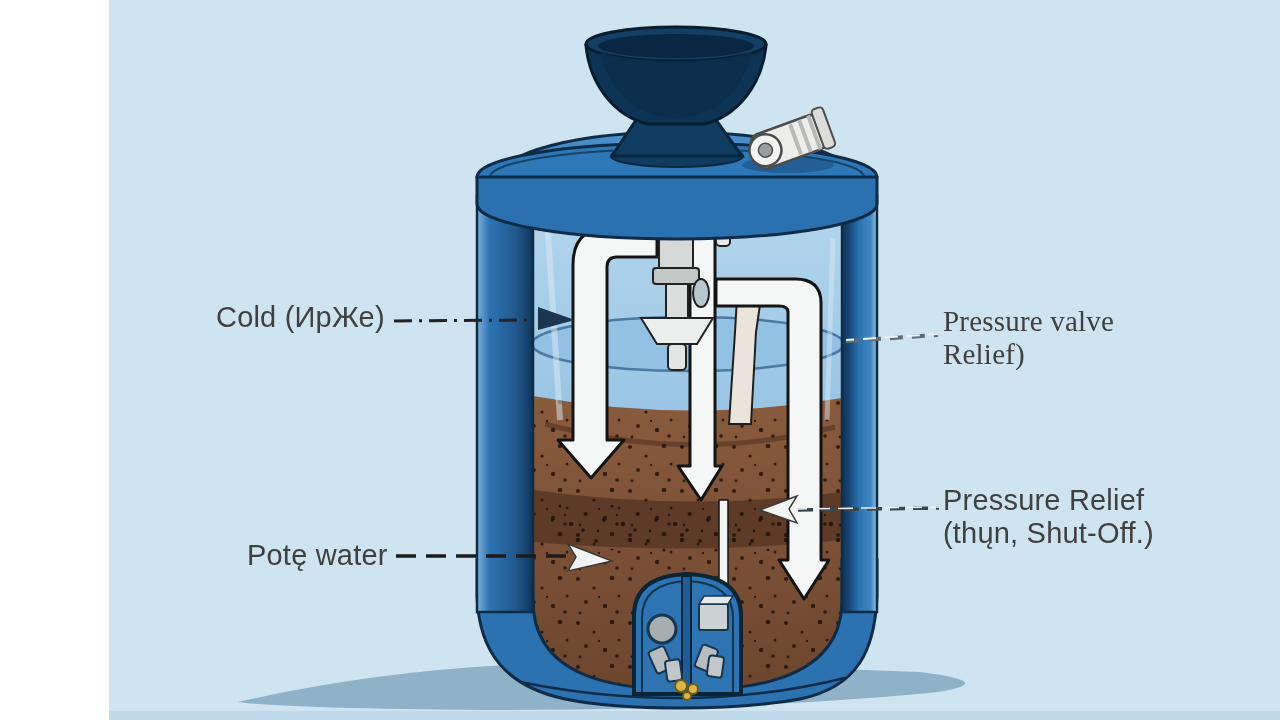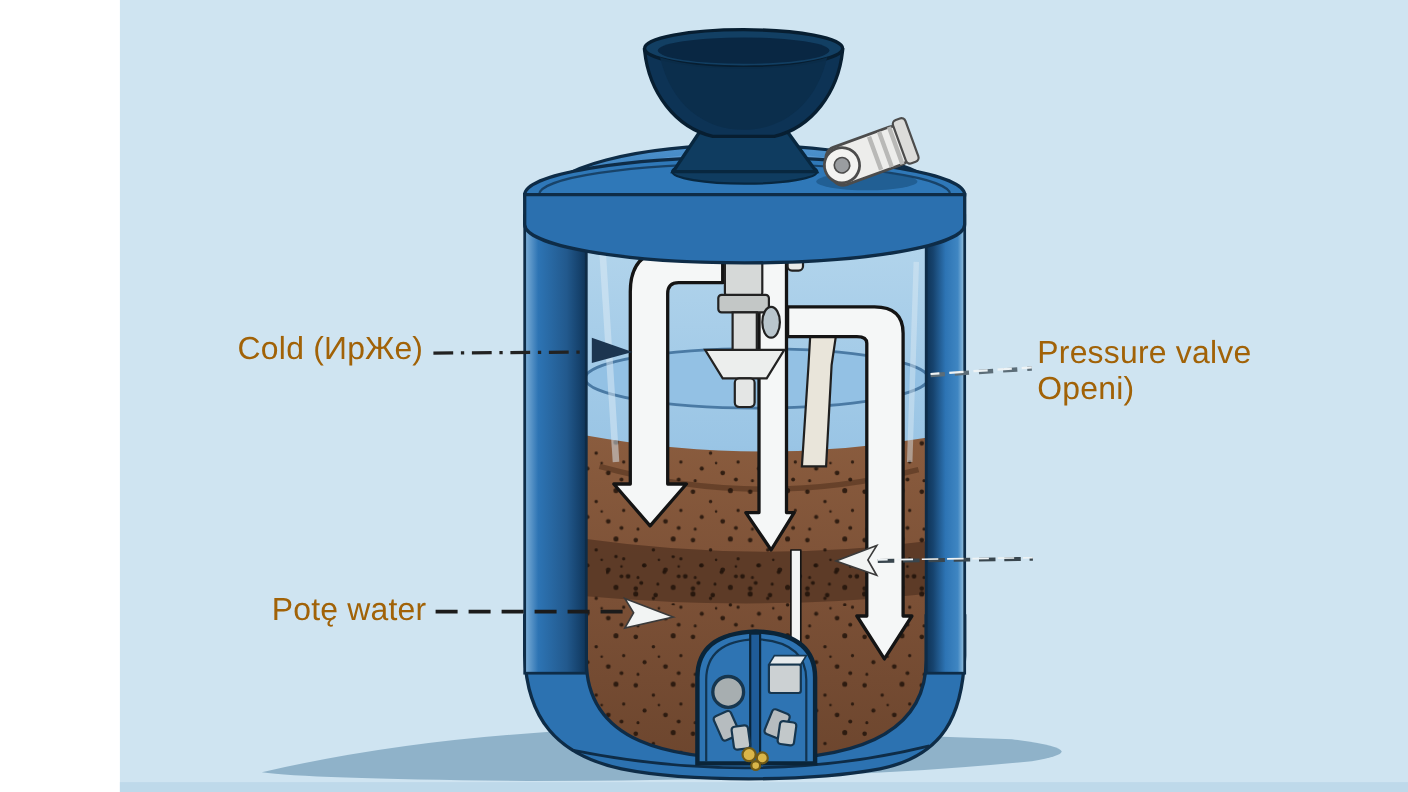--- a/index.html
+++ b/index.html
@@ -1,25 +1,25 @@
 <!DOCTYPE html>
 <html><head>
 <meta charset="utf-8">
 <style>
   html,body{margin:0;padding:0;background:#e8eef2;}
   #canvas{position:relative;width:1280px;height:720px;background:#cfe4f1;overflow:hidden;
           font-family:"Liberation Sans",sans-serif;}
   #left-strip{position:absolute;left:0;top:0;width:109px;height:720px;background:#ffffff;}
   #floor-strip{position:absolute;left:109px;top:711px;width:1171px;height:9px;background:#bed9ea;}
   #tank-svg{position:absolute;left:0;top:0;}
-  .label{position:absolute;color:#a16207;font-size:29px;line-height:33px;letter-spacing:.2px;}
+  .label{position:absolute;color:#404040;font-size:29px;line-height:33px;letter-spacing:.2px;}
   .label span{display:block;white-space:nowrap;}
   #cold-label{left:216px;top:301px;}
   #pote-label{left:247px;top:539px;text-align:right;}
-  #pvalve-label{left:943px;top:305px;}
+  #pvalve-label{left:943px;top:305px;font-family:Liberation Serif, serif;}
   #prelief-label{left:943px;top:484px;}
 </style>
 </head>
 <body>
 
 <div id="canvas">
   <div id="left-strip"></div>
   <div id="floor-strip"></div>
 
   <svg id="tank-svg" width="1280" height="720" viewBox="0 0 1280 720">
@@ -177,15 +177,19 @@
   </svg>
 
   <div class="label" id="cold-label">
     <span>Cold (ИрЖе)</span>
   </div>
   <div class="label" id="pote-label">
     <span>Potę water</span>
   </div>
   <div class="label" id="pvalve-label">
     <span>Pressure valve</span>
-    <span>Openi)</span>
+    <span>Relief)</span>
+  </div>
+  <div class="label" id="prelief-label">
+    <span>Pressure Relief</span>
+    <span>(thųn, Shut-Off.)</span>
   </div>
 </div>
 
 </body></html>

